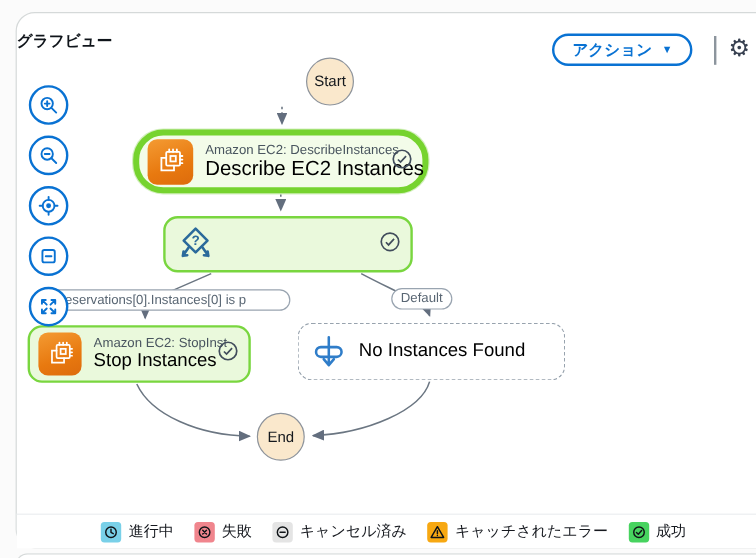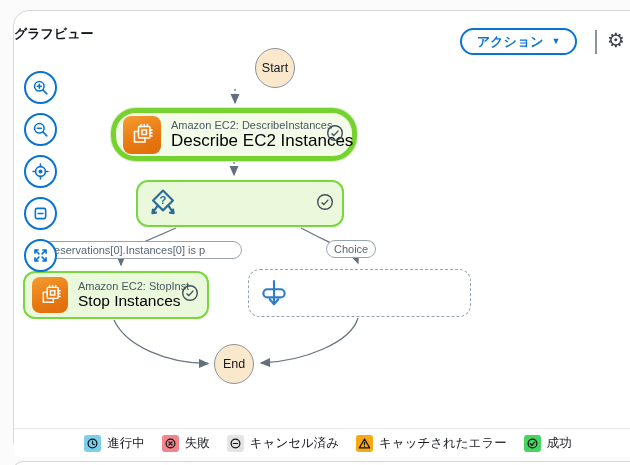--- a/index.html
+++ b/index.html
@@ -222,21 +222,21 @@
     </span>
     <span class="check-badge">
       <svg viewBox="0 0 18 18">
           <circle cx="9" cy="9" r="7.3"></circle>
           <path d="M5.6 9.4 l2.2 2.2 l4.6 -5"></path>
         </svg>
     </span>
   </div>
 
   <div class="edge-pill pill-condition">$.Reservations[0].Instances[0] is p</div>
-  <div class="edge-pill pill-default">Choice</div>
+  <div class="edge-pill pill-default">Default</div>
 
   <div class="node node-stop">
     <div class="svc-icon icon-36">
       <svg viewBox="0 0 24 24" width="23" height="23">
         <path d="M8.5 8.5 H4.5 V19 H15 V15"></path>
         <rect x="8.5" y="3.5" width="11.5" height="11.5" rx="1"></rect>
         <rect x="12" y="7" width="4.5" height="4.5"></rect>
         <path d="M11 1.5 v2 M14.2 1.5 v2 M17.4 1.5 v2 M22 7 h-2 M22 10 h-2 M22 13 h-2"></path>
       </svg>
     </div>
@@ -253,20 +253,21 @@
   </div>
 
   <div class="node node-pass">
     <span class="flow-icon">
       <svg viewBox="0 0 24 24" width="30" height="30" stroke="#2f7dc9" stroke-width="1.7">
         <rect x="3.5" y="9" width="17" height="6.5" rx="3.2"></rect>
         <path d="M12 2.5 V20 M12 21 l-3.4 -4 M12 21 l3.4 -4"></path>
       </svg>
     </span>
     <div class="texts">
+      <span class="ttl">No Instances Found</span>
     </div>
   </div>
 
   <div class="legend">
     <span class="legend-item">
       <span class="legend-chip chip-inprogress">
         <svg viewBox="0 0 16 16">
             <circle cx="8" cy="8" r="5.4"></circle>
             <path d="M8 5 V8.2 L10.3 9.5"></path>
           </svg>

